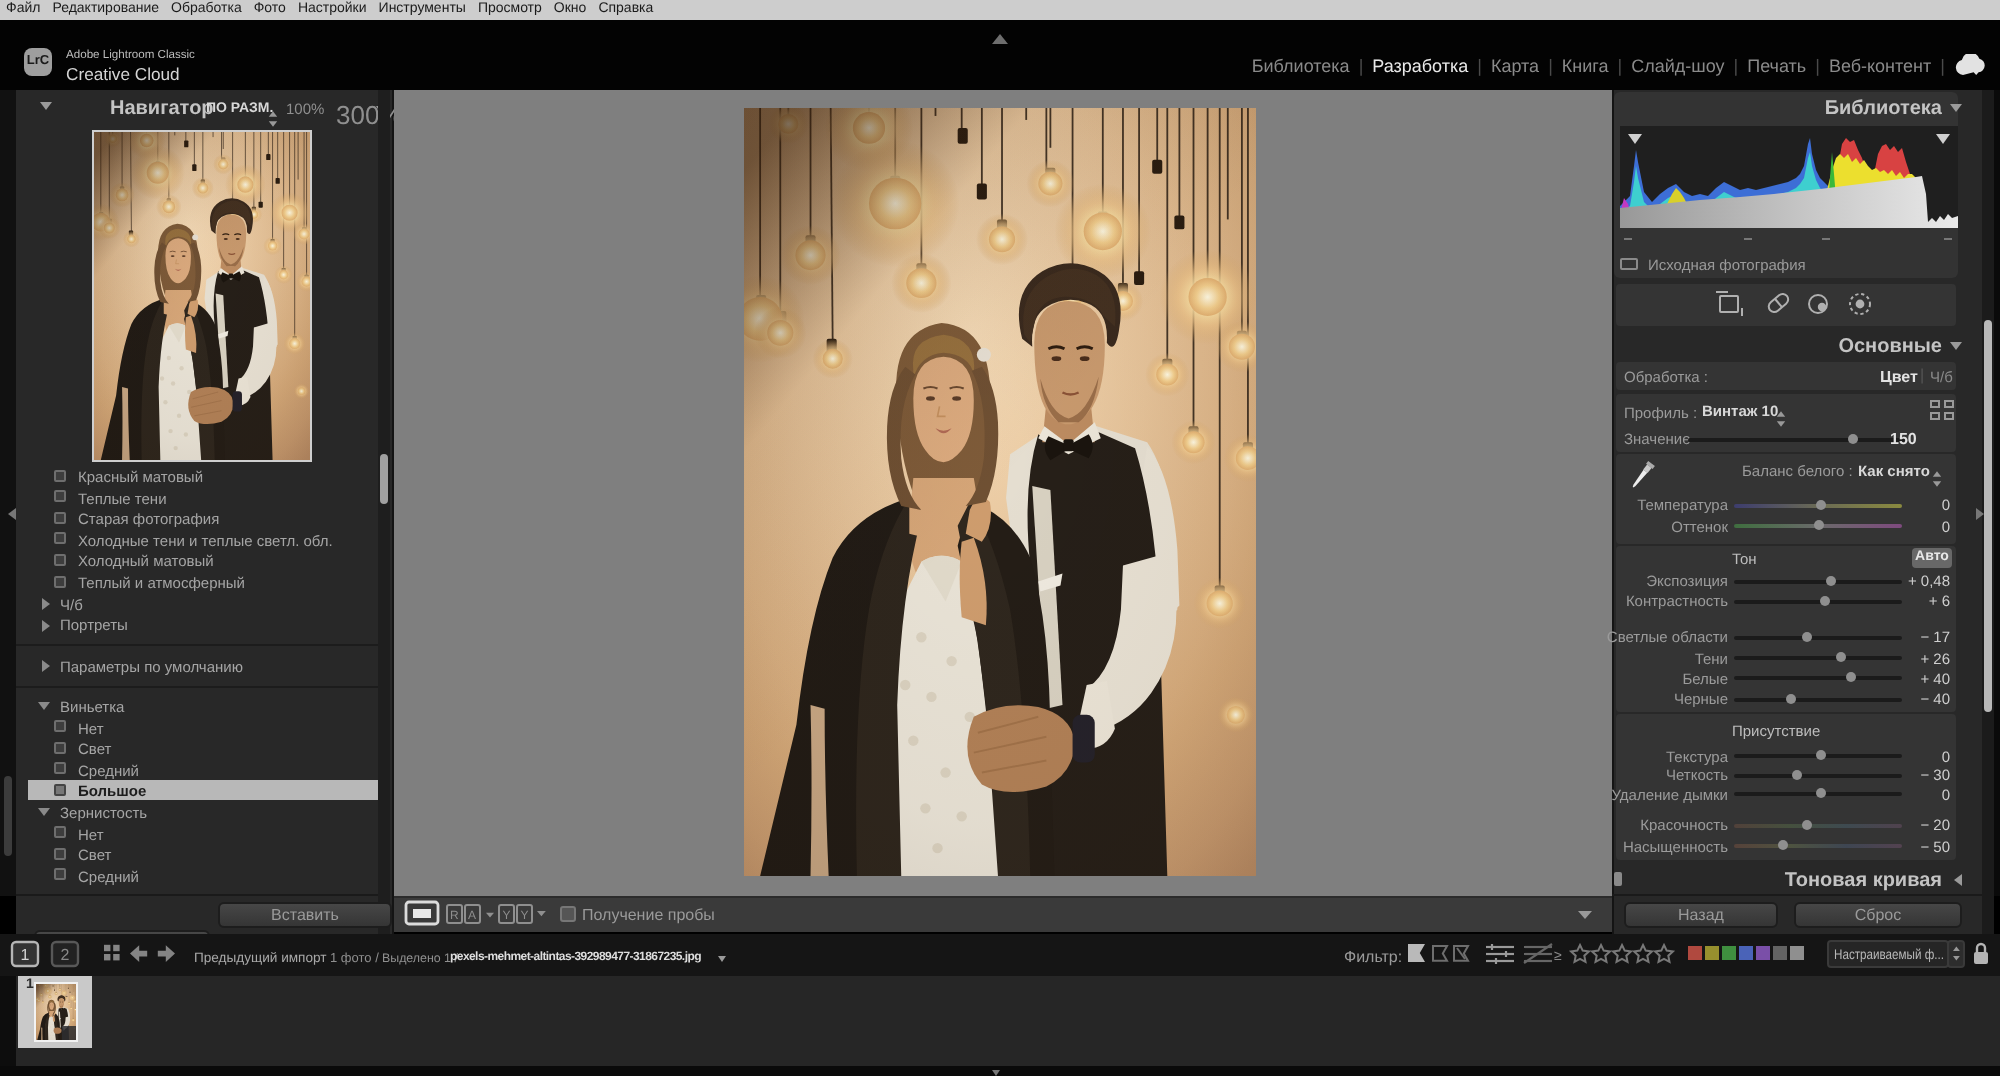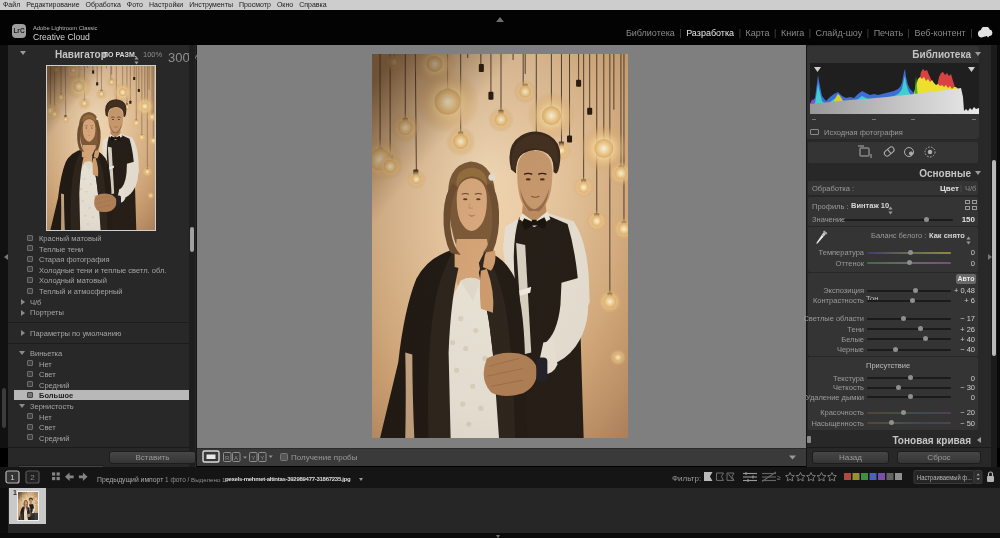--- a/index.html
+++ b/index.html
@@ -182,21 +182,21 @@
       <path d="M0.4 5.6 L2.5 8.4 L4.6 5.6 Z" fill="#999"></path>
     </svg></div>
   <div class="abs" style="left:965px; top:200px; width:5px; height:4px; border:1px solid #999;"></div>
   <div class="abs" style="left:972px; top:200px; width:5px; height:4px; border:1px solid #999;"></div>
   <div class="abs" style="left:965px; top:206px; width:5px; height:4px; border:1px solid #999;"></div>
   <div class="abs" style="left:972px; top:206px; width:5px; height:4px; border:1px solid #999;"></div>
   <div class="abs" style="left:812px; top:215px; color:#9b9b9b; font-size:7.5px;">Значение</div>
   <div class="track" style="left:844px; top:218.5px; width:109px;">
     <div class="knob" style="left:80px;"></div>
   </div>
-  <div class="abs" style="left:945px; top:214.5px; width:30px; color:#e2e2e2; font-size:8px; font-weight:bold; text-align:right;">150</div>
+  <div class="abs" style="left:945px; top:214.5px; width:30px; color:#e2e2e2; font-size:8px; font-weight:bold; text-align:left;">150</div>
   <div class="sect" style="left:808px; top:227px; width:170px; height:45px;"></div>
   <svg class="abs" style="left:810px; top:229px;" width="20" height="19" viewBox="0 0 20 19">
   <g transform="rotate(38 10 9)">
     <rect x="8.6" y="0.5" width="4.2" height="1.8" fill="#aaa"></rect>
     <rect x="9.3" y="2.3" width="2.8" height="3.2" fill="#c9c9c9"></rect>
     <path d="M9.5 5.5 L11.9 5.5 L11.3 14.5 Q10.7 16.8 10.1 14.5 Z" fill="#ececec"></path>
   </g>
 </svg>
   <div class="abs" style="left:871px; top:231px; color:#9b9b9b; font-size:7.5px;">Баланс белого :</div>
   <div class="abs" style="left:929px; top:231px; color:#d8d8d8; font-size:7.5px; font-weight:bold;">Как снято</div>
@@ -208,21 +208,21 @@
   <div class="track" style="left:867px; top:251.5px; width:84px; background:linear-gradient(90deg,#3d3d6e,#6a6a55,#8a8a3f);">
     <div class="knob" style="left:41px;"></div>
   </div>
   <div class="abs rval" style="left:951px; top:248px;">0</div>
   <div class="abs rlabel" style="left:794px; top:258.5px; width:70px;">Оттенок</div>
   <div class="track" style="left:867px; top:262px; width:84px; background:linear-gradient(90deg,#3f6e3f,#6a6a6a,#7e4a7e);">
     <div class="knob" style="left:40px;"></div>
   </div>
   <div class="abs rval" style="left:951px; top:258.5px;">0</div>
   <div class="sect" style="left:808px; top:273px; width:170px; height:83px;"></div>
-  <div class="abs" style="left:866px; top:275px; color:#bdbdbd; font-size:7.5px;margin-top:19px;">Тон</div>
+  <div class="abs" style="left:866px; top:275px; color:#bdbdbd; font-size:7.5px;">Тон</div>
   <div class="abs" style="left:956px; top:273.5px; width:20px; height:10px; background:#686868; border-radius:2px; color:#e8e8e8; font-size:7px; font-weight:bold; text-align:center; line-height:10px;">Авто</div>
   <div class="abs rlabel" style="left:794px; top:286.0px; width:70px;">Экспозиция</div>
   <div class="track" style="left:867px; top:289.5px; width:84px;">
     <div class="knob" style="left:46.0px;"></div>
   </div>
   <div class="abs rval" style="left:951px; top:286.0px;">+ 0,48</div>
   <div class="abs rlabel" style="left:794px; top:296.0px; width:70px;">Контрастность</div>
   <div class="track" style="left:867px; top:299.5px; width:84px;">
     <div class="knob" style="left:42.5px;"></div>
   </div>

